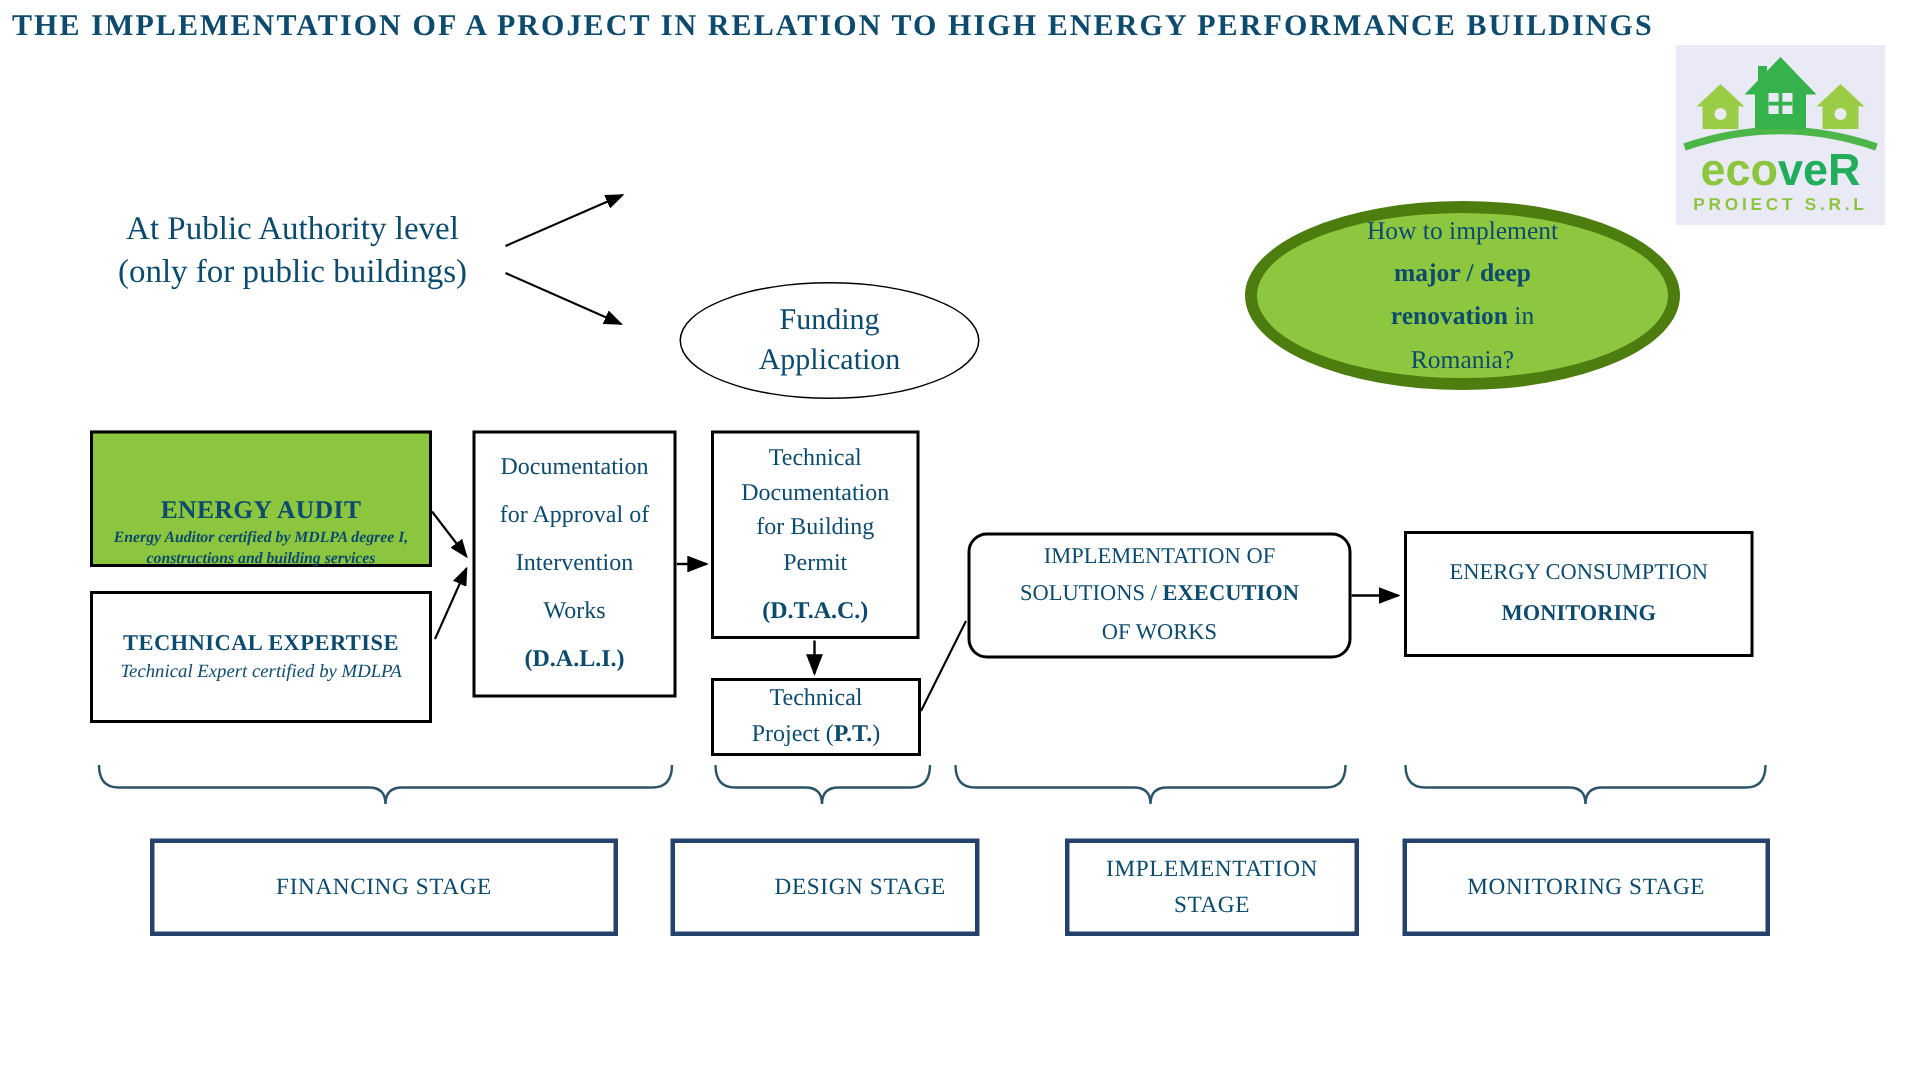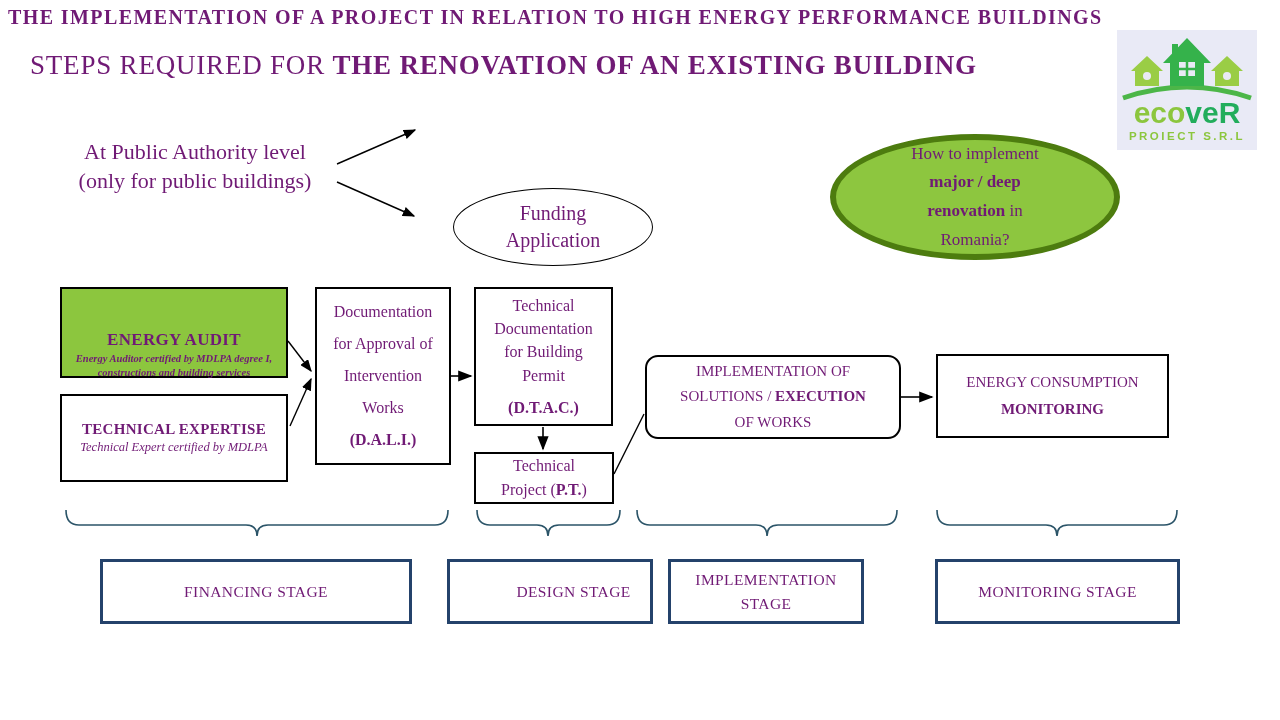--- a/index.html
+++ b/index.html
@@ -1,50 +1,50 @@
 <!DOCTYPE html>
 <html><head>
 <meta charset="utf-8">
 <style>
   html,body{margin:0;padding:0;background:#fff;}
   #canvas{position:relative;width:1280px;height:720px;background:#ffffff;overflow:hidden;
-          font-family:"Liberation Serif", serif;color:#701a75;}
+          font-family:"Liberation Serif", serif;color:#0c4a6e;}
   .abs{position:absolute;}
   #title1{left:8px;top:6px;font-size:20px;font-weight:bold;letter-spacing:1.4px;white-space:nowrap;}
   #title2{left:30px;top:50px;font-size:27px;letter-spacing:0.8px;white-space:nowrap;}
   #title2 .b{font-weight:bold;}
   #authority{left:40px;top:137px;width:310px;text-align:center;font-size:22px;line-height:1.32;}
   .ellipse{border:1.5px solid #000;border-radius:50%;background:#fff;display:flex;flex-direction:column;
            align-items:center;justify-content:center;text-align:center;box-sizing:border-box;}
   #spec-ellipse{left:450px;top:94px;width:202px;height:79px;}
   #spec-ellipse .t{font-size:20px;line-height:1.05;}
   #spec-ellipse .s{font-size:14.5px;line-height:1.15;}
   #funding-ellipse{left:453px;top:188px;width:200px;height:78px;font-size:20px;line-height:1.35;}
-  #question-ellipse{left:830px;top:134px;width:290px;height:126px;background:#8DC63F;border:6px solid #4d7c0f;
+  #question-ellipse{left:830px;top:134px;width:290px;height:126px;background:#8DC63F;border:8px solid #4d7c0f;
                     font-size:17px;line-height:1.68;}
   .fbox{border:2px solid #000;background:#fff;display:flex;flex-direction:column;align-items:center;
         justify-content:center;text-align:center;box-sizing:border-box;}
   #energy-audit{left:60px;top:287px;width:228px;height:91px;background:#8CC63E;}
   #energy-audit .t{font-size:17px;font-weight:bold;letter-spacing:0.3px;margin-top:44px;}
   #energy-audit .s{font-size:10.5px;font-style:italic;font-weight:bold;line-height:1.25;margin-top:2px;}
   #tech-expertise{left:60px;top:394px;width:228px;height:88px;}
   #tech-expertise .t{font-size:15px;font-weight:bold;letter-spacing:0.3px;}
   #tech-expertise .s{font-size:12.5px;font-style:italic;margin-top:2px;}
   #dali-box{left:315px;top:287px;width:136px;height:178px;font-size:16px;line-height:2.0;}
   #dtac-box{left:474px;top:287px;width:139px;height:139px;font-size:16px;line-height:1.45;justify-content:flex-start;padding-top:5px;}
   #dtac-box .acr{margin-top:9px;}
   #pt-box{left:474px;top:452px;width:140px;height:52px;font-size:16px;line-height:1.5;}
   #impl-box{left:645px;top:355px;width:256px;height:84px;font-size:15px;line-height:1.7;border-radius:13px;}
   #monitor-box{left:936px;top:354px;width:233px;height:84px;font-size:15px;line-height:1.8;}
   .bold{font-weight:bold;}
   .stage{border:3px solid #24426B;background:#fff;display:flex;align-items:center;justify-content:center;
          text-align:center;box-sizing:border-box;font-size:15.5px;letter-spacing:0.4px;line-height:1.5;}
   #stage-financing{left:100px;top:559px;width:312px;height:65px;}
   #stage-design{left:447px;top:559px;width:206px;height:65px;padding-left:47px;}
-  #stage-implementation{left:668px;top:559px;width:196px;height:65px;padding:0 14px;}
+  #stage-implementation{left:710px;top:559px;width:196px;height:65px;padding:0 14px;}
   #stage-monitoring{left:935px;top:559px;width:245px;height:65px;}
   #connectors{left:0;top:0;width:1280px;height:720px;pointer-events:none;}
   #logo{left:1117px;top:30px;width:140px;height:120px;}
 </style>
 </head>
 <body>
 
 <div id="canvas">
 
   <svg id="connectors" class="abs" viewBox="0 0 1280 720" xmlns="http://www.w3.org/2000/svg">
@@ -70,21 +70,20 @@
 
     <g stroke="#2B5468" stroke-width="1.6" fill="none">
       <path d="M66,510 Q66,525 79,525 L246,525 Q257,525 257,536 Q257,525 268,525 L435,525 Q448,525 448,510"></path>
       <path d="M477,510 Q477,525 490,525 L537,525 Q548,525 548,536 Q548,525 559,525 L607,525 Q620,525 620,510"></path>
       <path d="M637,510 Q637,525 650,525 L756,525 Q767,525 767,536 Q767,525 778,525 L884,525 Q897,525 897,510"></path>
       <path d="M937,510 Q937,525 950,525 L1046,525 Q1057,525 1057,536 Q1057,525 1068,525 L1164,525 Q1177,525 1177,510"></path>
     </g>
   </svg>
 
   <div id="title1" class="abs">THE IMPLEMENTATION OF A PROJECT IN RELATION TO HIGH ENERGY PERFORMANCE BUILDINGS</div>
-  <div id="title2" class="abs"><span>STEPS REQUIRED FOR </span><span class="b">THE RENOVATION OF AN EXISTING BUILDING</span></div>
 
   <svg id="logo" class="abs" viewBox="0 0 140 120" xmlns="http://www.w3.org/2000/svg">
     <rect x="0" y="0" width="140" height="120" fill="#E9EAF6"></rect>
     <path d="M6,68 Q70,46 134,68" stroke="#4CB648" stroke-width="5" fill="none"></path>
     <path d="M30,26 L46,41 L42,41 L42,56 L18,56 L18,41 L14,41 Z" fill="#9ACD45"></path>
     <circle cx="30" cy="46" r="4" fill="#E9EAF6"></circle>
     <path d="M110,26 L126,41 L122,41 L122,56 L98,56 L98,41 L94,41 Z" fill="#9ACD45"></path>
     <circle cx="110" cy="46" r="4" fill="#E9EAF6"></circle>
     <path d="M70,8 L94,33 L87,33 L87,56 L53,56 L53,33 L46,33 Z" fill="#35B24B"></path>
     <rect x="55" y="14" width="6" height="11" fill="#35B24B"></rect>

